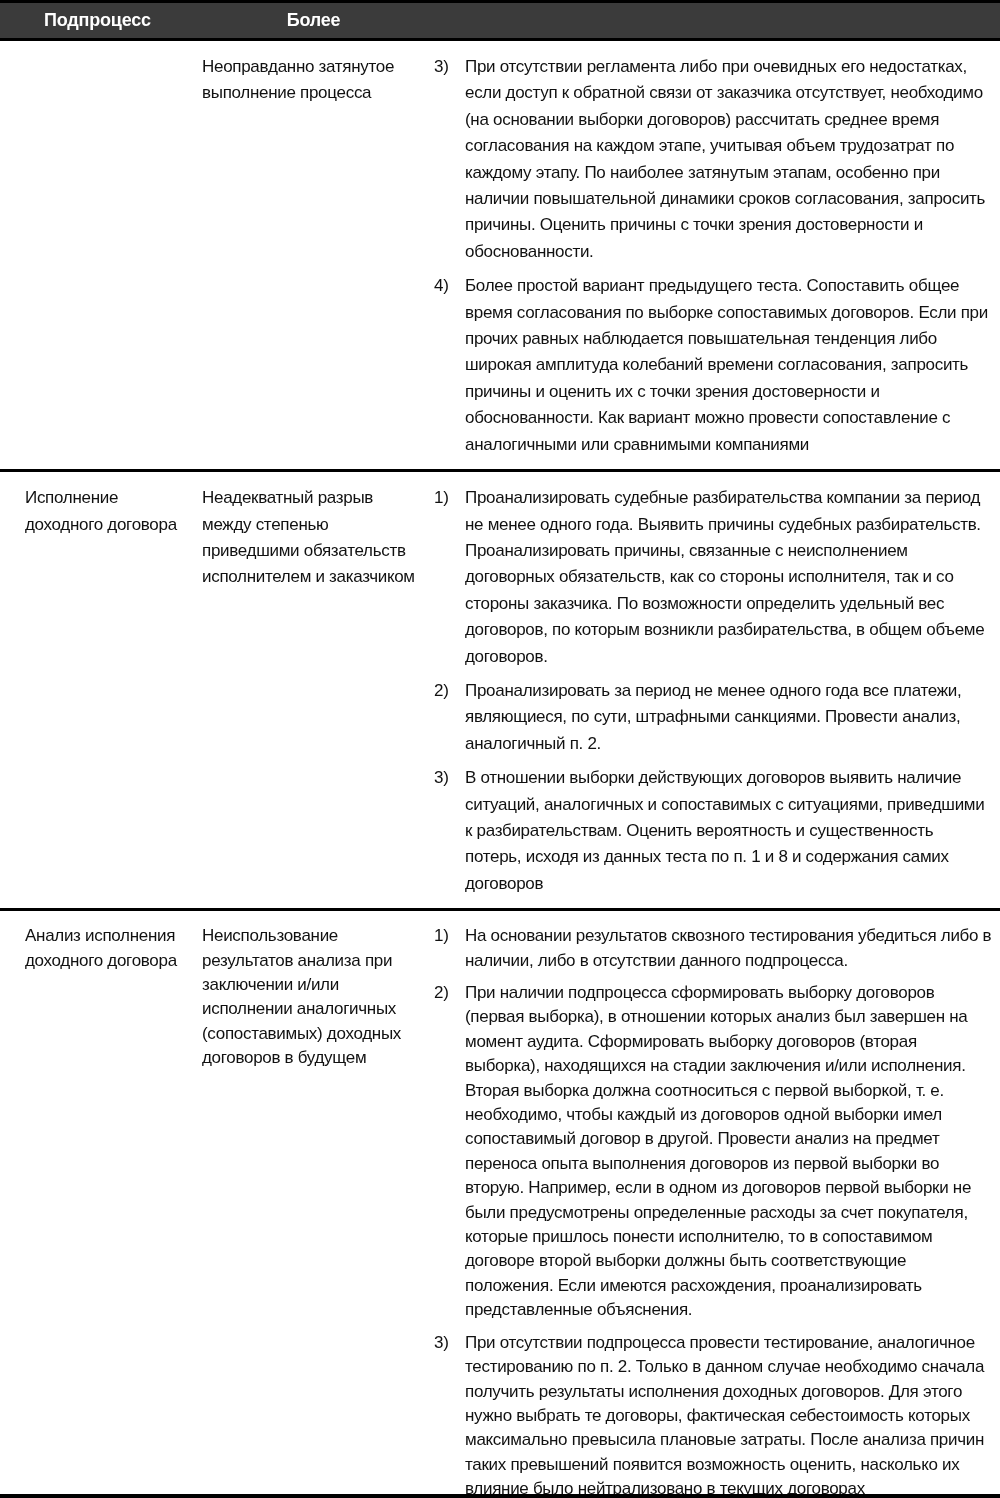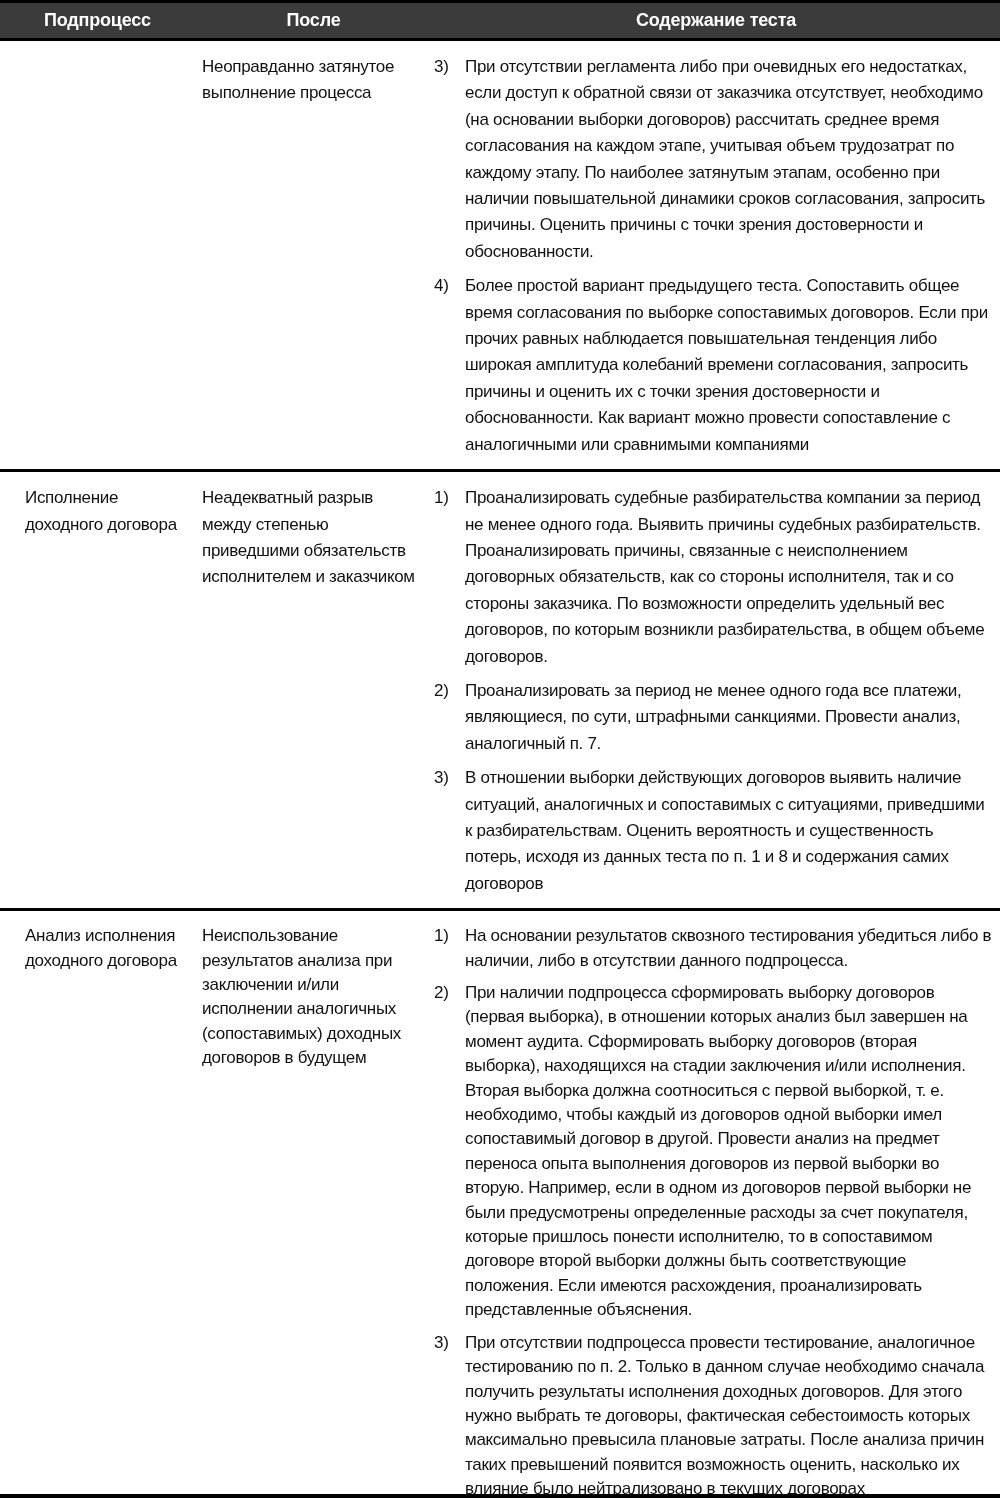--- a/index.html
+++ b/index.html
@@ -53,22 +53,21 @@
   .titem + .titem { margin-top: 8px; }
   .tnum { flex: 0 0 31px; width: 31px; }
   .ttext { flex: 1; }
 </style>
 </head>
 <body>
 
 <div class="page">
   <div class="thead">
     <div class="th">Подпроцесс</div>
-    <div class="th">После</div>
-    <div class="th">Содержание теста</div>
+    <div class="th">Более</div>
   </div>
   <div class="tbody" id="tbody">
       <div class="trow row-0">
         <div class="cell subprocess"></div>
         <div class="cell risk">Неоправданно затянутое выполнение процесса</div>
         <div class="cell tests">
           <div class="titem">
             <div class="tnum">3)</div>
             <div class="ttext">При отсутствии регламента либо при очевидных его недостатках, если доступ к обратной связи от заказчика отсутствует, необходимо (на основании выборки договоров) рассчитать среднее время согласования на каждом этапе, учитывая объем трудозатрат по каждому этапу. По наиболее затянутым этапам, особенно при наличии повышательной динамики сроков согласования, запросить причины. Оценить причины с точки зрения достоверности и обоснованности.</div>
           </div>
@@ -81,21 +80,21 @@
       <div class="trow row-1">
         <div class="cell subprocess">Исполнение доходного договора</div>
         <div class="cell risk">Неадекватный разрыв между степенью приведшими обязательств исполнителем и заказчиком</div>
         <div class="cell tests">
           <div class="titem">
             <div class="tnum">1)</div>
             <div class="ttext">Проанализировать судебные разбирательства компании за период не менее одного года. Выявить причины судебных разбирательств. Проанализировать причины, связанные с неисполнением договорных обязательств, как со стороны исполнителя, так и со стороны заказчика. По возможности определить удельный вес договоров, по которым возникли разбирательства, в общем объеме договоров.</div>
           </div>
           <div class="titem">
             <div class="tnum">2)</div>
-            <div class="ttext">Проанализировать за период не менее одного года все платежи, являющиеся, по сути, штрафными санкциями. Провести анализ, аналогичный п. 7.</div>
+            <div class="ttext">Проанализировать за период не менее одного года все платежи, являющиеся, по сути, штрафными санкциями. Провести анализ, аналогичный п. 2.</div>
           </div>
           <div class="titem">
             <div class="tnum">3)</div>
             <div class="ttext">В отношении выборки действующих договоров выявить наличие ситуаций, аналогичных и сопоставимых с ситуациями, приведшими к разбирательствам. Оценить вероятность и существенность потерь, исходя из данных теста по п. 1 и 8 и содержания самих договоров</div>
           </div>
         </div>
       </div>
       <div class="trow row-2">
         <div class="cell subprocess">Анализ исполнения доходного договора</div>
         <div class="cell risk">Неиспользование результатов анализа при заключении и/или исполнении аналогичных (сопоставимых) доходных договоров в будущем</div>

